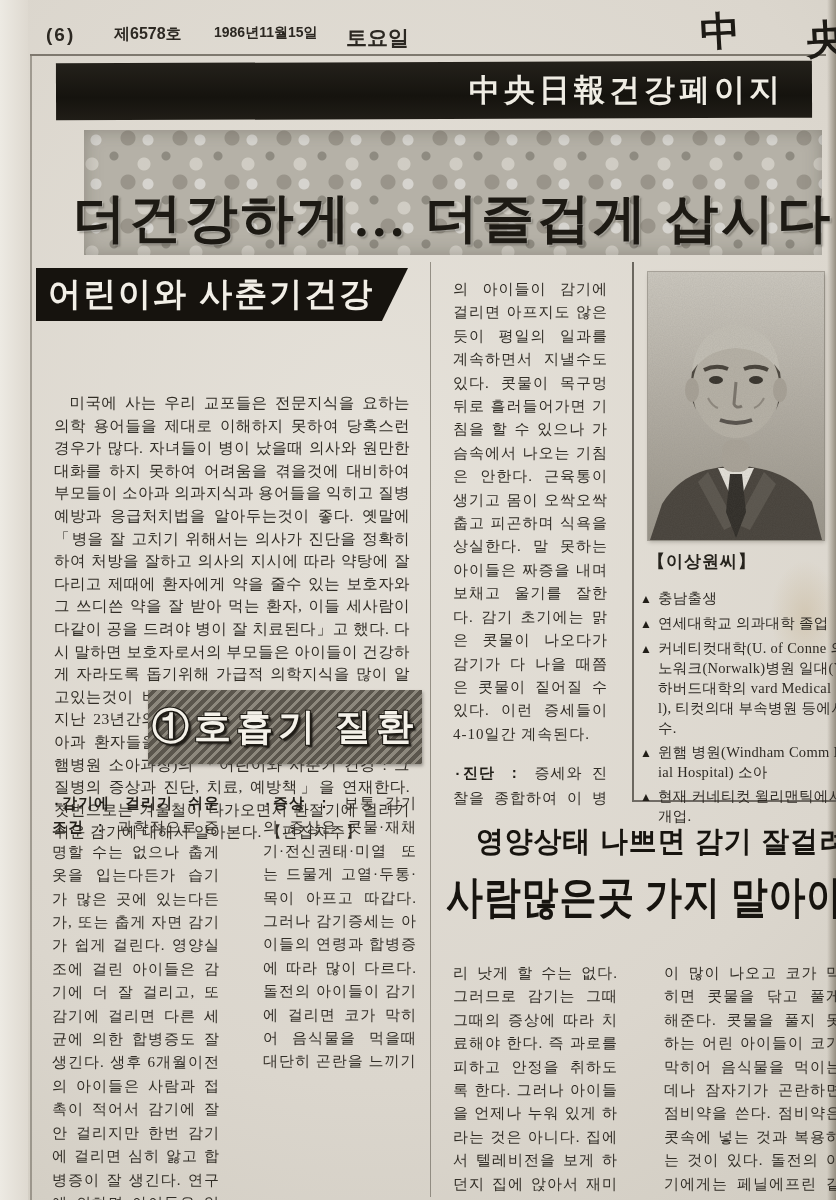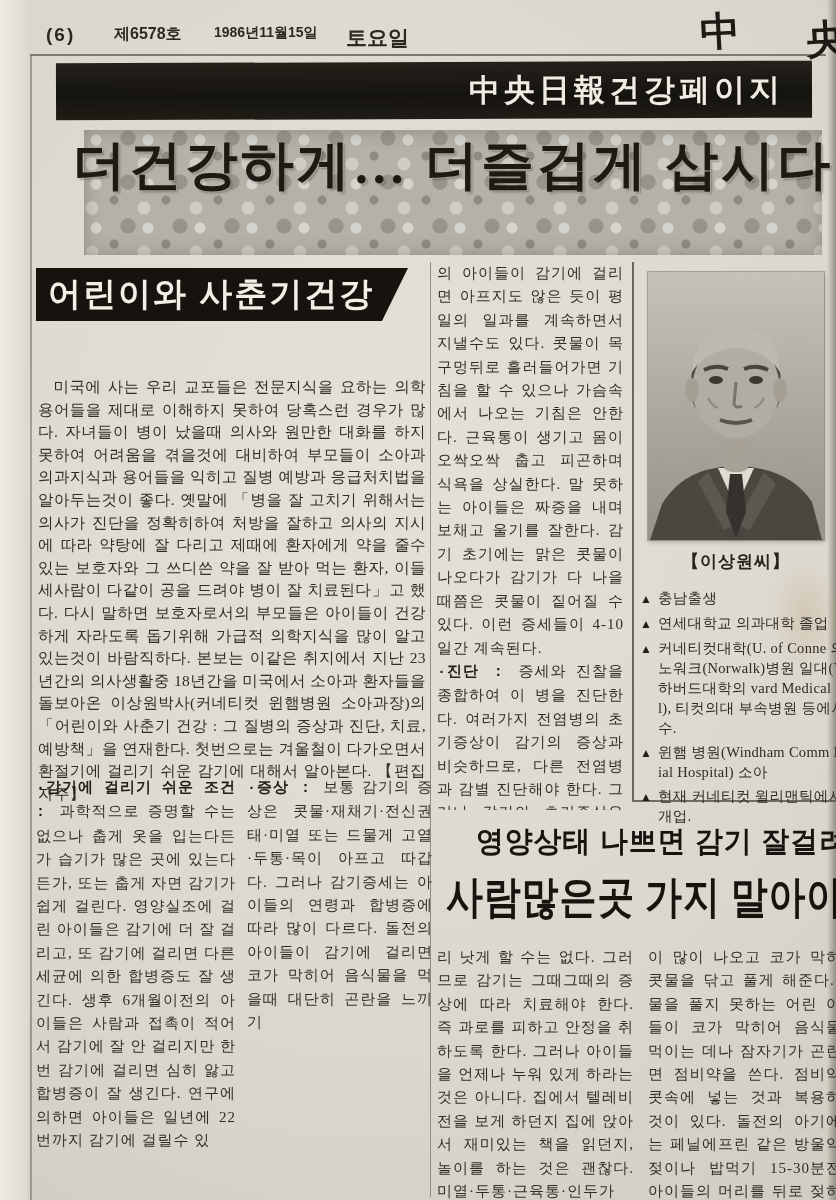--- a/index.html
+++ b/index.html
@@ -34,55 +34,55 @@
     font-family:"Liberation Sans","DejaVu Sans",sans-serif;text-shadow:0 0 1px #000;}
   
   .title-block{left:84px;top:130px;width:738px;height:125px;
     background-color:#b5b1a7;
     background-image:
       radial-gradient(circle at 12px 10px, rgba(255,255,255,.45) 0 5px, rgba(255,255,255,0) 6px),
       radial-gradient(circle at 30px 26px, rgba(80,76,68,.38) 0 4px, rgba(80,76,68,0) 5px),
       radial-gradient(circle at 44px 8px, rgba(110,105,95,.4) 0 7px, rgba(110,105,95,0) 8px),
       radial-gradient(circle at 8px 34px, rgba(235,232,225,.5) 0 6px, rgba(235,232,225,0) 7px);
     background-size:52px 44px;
-    display:flex;align-items:flex-start;justify-content:center;
+    display:flex;align-items:flex-end;justify-content:center;
     box-shadow:inset 0 0 18px rgba(70,66,58,.35);}
   .title-block h1{margin:0;font-size:53px;font-weight:bold;color:#1d1a14;letter-spacing:3px;
     text-shadow:1px 1px 0 rgba(255,255,255,.25), 2px 2px 2px rgba(40,36,30,.35);white-space:nowrap;}
   
   .section-banner{left:36px;top:268px;width:372px;height:53px;background:#16130e;
     clip-path:polygon(0 0,100% 0,93% 100%,0 100%);
     display:flex;align-items:center;padding-left:12px;box-sizing:border-box;}
   .section-banner span{color:#f2efe7;font-size:33px;font-weight:bold;letter-spacing:2px;
     font-family:"Liberation Sans","DejaVu Sans",sans-serif;}
   .byline{left:206px;top:330px;font-size:23px;font-weight:bold;letter-spacing:7px;color:#25221c;}
   
   .btxt{font-size:15px;line-height:23.4px;text-align:justify;word-break:break-all;color:#312d26;letter-spacing:1px;}
-  .btxt p{margin:0;}
+  .btxt p{margin:16px;}
   .btxt b{font-weight:bold;color:#211e18;font-family:Liberation Mono, monospace;}
   .intro{left:38px;top:376px;width:388px;font-size:15.5px;line-height:22.6px;letter-spacing:.4px;}
   .intro p{text-indent:1em;}
   .col1{left:36px;top:776px;width:200px;height:424px;overflow:hidden;}
   .col2{left:247px;top:776px;width:186px;height:424px;overflow:hidden;}
   .col3{left:437px;top:262px;width:187px;height:548px;overflow:hidden;}
   .bcolA{left:437px;top:946px;width:197px;height:254px;overflow:hidden;}
   .bcolB{left:648px;top:946px;width:210px;height:254px;overflow:hidden;}
   
   .subsec{left:148px;top:690px;width:274px;height:74px;
     background:repeating-linear-gradient(135deg,#8d887d 0 3px,#5b564d 3px 7px);
     display:flex;align-items:center;justify-content:center;box-shadow:1px 2px 3px rgba(50,46,40,.4);}
   .subsec span{font-size:37px;font-weight:bold;color:#f4f1e9;letter-spacing:5px;white-space:nowrap;
     text-shadow:-1px -1px 0 #201d17,1px -1px 0 #201d17,-1px 1px 0 #201d17,2px 2px 0 #201d17,3px 3px 2px rgba(20,18,14,.8);}
   
   .vrule-mid{left:430px;top:262px;width:1px;height:935px;background:#79746a;opacity:.75;}
   .vrule-right{left:632px;top:262px;width:2px;height:540px;background:#4e4a42;opacity:.8;}
   .profile-bottom-rule{left:634px;top:800px;width:202px;height:2px;background:#55504a;opacity:.8;}
   
   .photo{left:648px;top:272px;width:176px;height:268px;box-shadow:0 0 0 1px rgba(90,85,76,.4),1px 2px 4px rgba(60,56,48,.3);}
-  .caption{left:648px;top:550px;width:176px;text-align:center;font-size:17px;font-weight:bold;color:#26231d;letter-spacing:1px;}
+  .caption{left:648px;top:550px;width:176px;font-size:17px;font-weight:bold;color:#26231d;letter-spacing:1px;}
   
   .profile{left:640px;top:588px;width:240px;font-size:14.5px;line-height:20px;color:#2e2a24;}
   .profile .item{display:flex;margin-bottom:4px;}
   .profile .tri{flex:0 0 18px;font-size:12px;color:#211e18;padding-top:1px;}
   .profile .ptext{flex:1;text-align:left;word-break:break-all;letter-spacing:.3px;}
   
   .headline-sub{left:476px;top:822px;font-family:"Liberation Sans","DejaVu Sans",sans-serif;
     font-size:29px;font-weight:bold;color:#17140f;letter-spacing:1px;white-space:nowrap;transform:scaleX(.96);transform-origin:left;}
   .headline-main{left:446px;top:868px;font-size:44px;font-weight:bold;color:#17140f;
     white-space:nowrap;transform:scaleX(.84);transform-origin:left;letter-spacing:1px;}
@@ -114,20 +114,23 @@
   </div>
 
   <div class="abs section-banner">
     <span>어린이와 사춘기건강</span>
   </div>
 
   <div class="abs btxt intro">
     <p>미국에 사는 우리 교포들은 전문지식을 요하는 의학 용어들을 제대로 이해하지 못하여 당혹스런 경우가 많다. 자녀들이 병이 났을때 의사와 원만한 대화를 하지 못하여 어려움을 겪을것에 대비하여 부모들이 소아과 의과지식과 용어들을 익히고 질병 예방과 응급처치법을 알아두는것이 좋다. 옛말에 「병을 잘 고치기 위해서는 의사가 진단을 정확히하여 처방을 잘하고 의사의 지시에 따라 약탕에 잘 다리고 제때에 환자에게 약을 줄수 있는 보호자와 그 쓰디쓴 약을 잘 받아 먹는 환자, 이들 세사람이 다같이 공을 드려야 병이 잘 치료된다」고 했다. 다시 말하면 보호자로서의 부모들은 아이들이 건강하게 자라도록 돕기위해 가급적 의학지식을 많이 알고있는것이 바람직하다. 본보는 이같은 취지에서 지난 23년간의 의사생활중 18년간을 미국에서 소아과 환자들을 돌보아온 이상원박사(커네티컷 윈햄병원 소아과장)의 「어린이와 사춘기 건강 : 그 질병의 증상과 진단, 치료, 예방책」을 연재한다. 첫번으로는 겨울철이 다가오면서 환절기에 걸리기 쉬운 감기에 대해서 알아본다. 【편집자주】</p>
   </div>
 
+  <div class="abs subsec">
+    <span>①호흡기 질환</span>
+  </div>
 
   <div class="abs vrule-mid"></div>
   <div class="abs vrule-right"></div>
   <div class="abs profile-bottom-rule"></div>
 
   <div class="abs btxt col1">
     <p><b>·감기에 걸리기 쉬운 조건 : </b><span>과학적으로 증명할 수는 없으나 춥게 옷을 입는다든가 습기가 많은 곳에 있는다든가, 또는 춥게 자면 감기가 쉽게 걸린다. 영양실조에 걸린 아이들은 감기에 더 잘 걸리고, 또 감기에 걸리면 다른 세균에 의한 합병증도 잘 생긴다. 생후 6개월이전의 아이들은 사람과 접촉이 적어서 감기에 잘 안 걸리지만 한번 감기에 걸리면 심히 앓고 합병증이 잘 생긴다. 연구에 의하면 아이들은 일년에 22번까지 감기에 걸릴수 있</span></p>
   </div>
 
   <div class="abs btxt col2">

